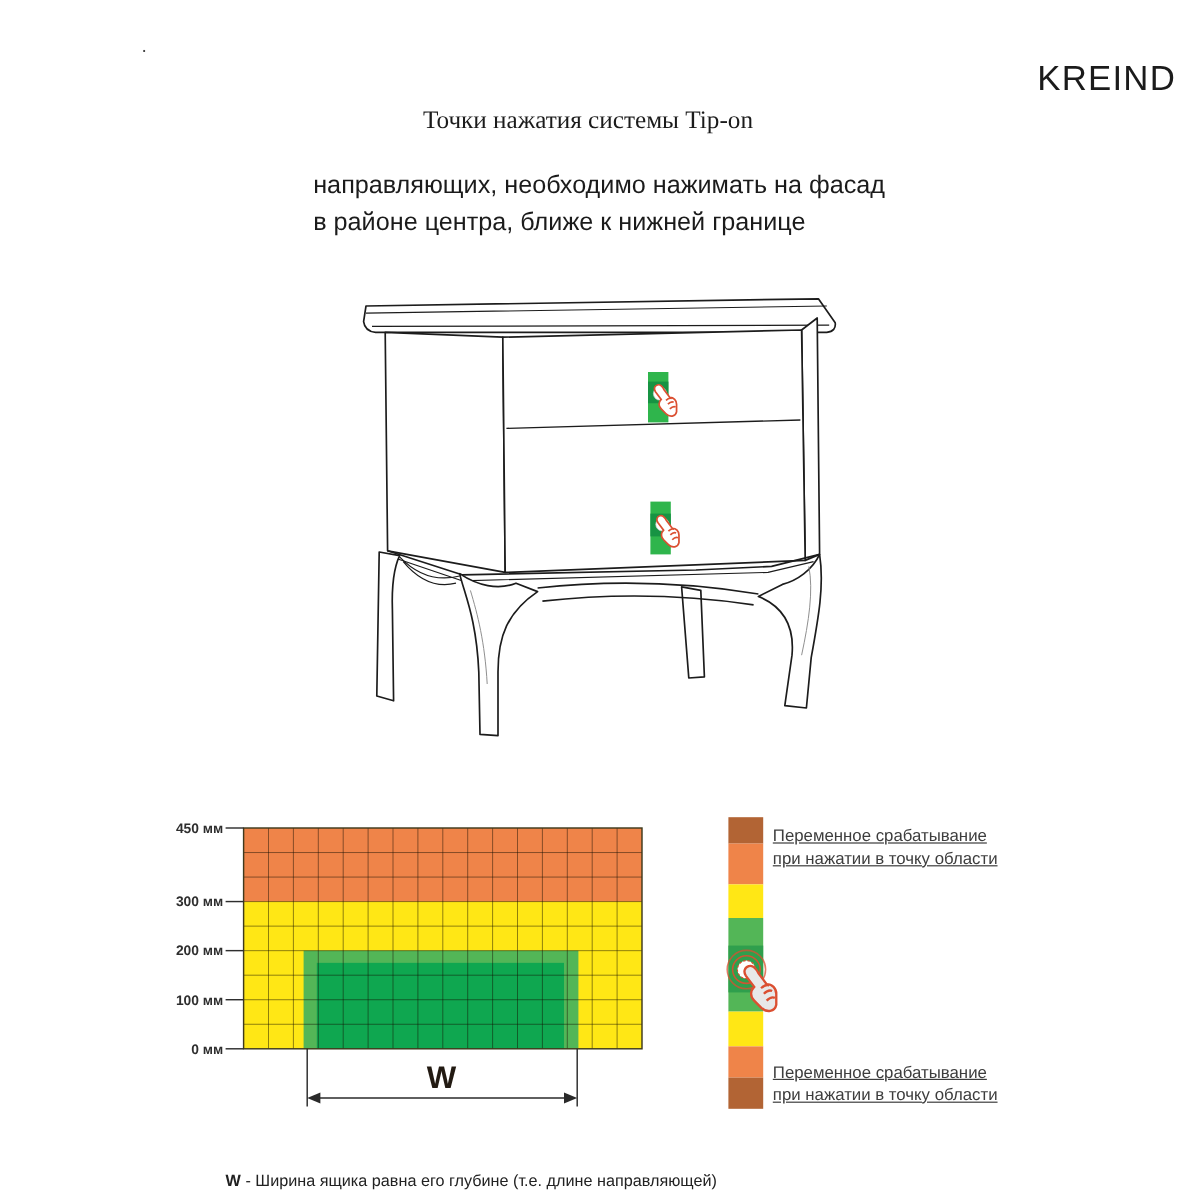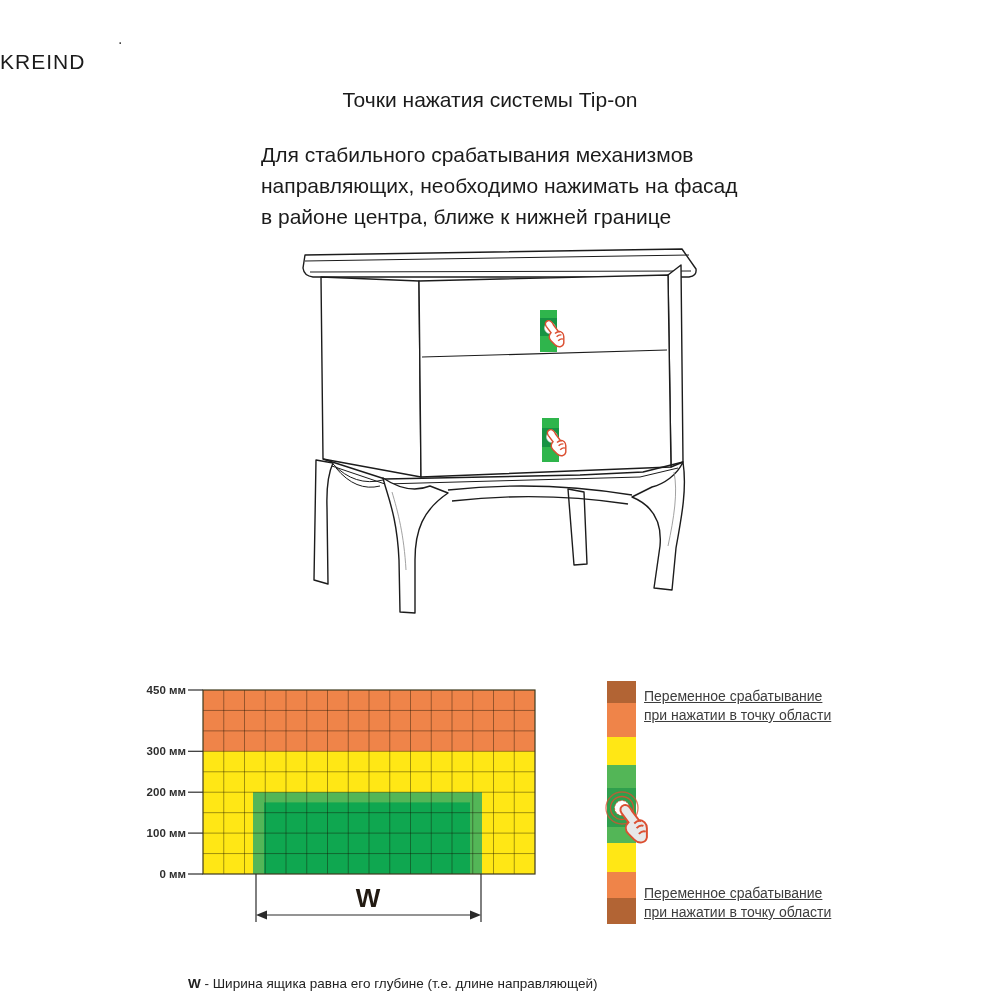--- a/index.html
+++ b/index.html
@@ -1,21 +1,21 @@
 <!DOCTYPE html>
 <html><head>
 <meta charset="utf-8">
 <style>
   html,body{margin:0;padding:0;background:#ffffff;}
   #page{position:relative;width:1000px;height:1000px;background:#fff;overflow:hidden;
         font-family:"Liberation Sans","DejaVu Sans",sans-serif;color:#1d1d1d;}
   .abs{position:absolute;}
   #corner-mark{left:118px;top:30px;font-size:16px;color:#444;}
-  #title{left:0;top:50px;width:980px;text-align:left;font-size:21px;letter-spacing:1px;color:#1b1b1b;}
-  #subtitle{left:0;top:88px;width:980px;text-align:center;font-size:21px;color:#1b1b1b;}
+  #title{left:0;top:50px;width:980px;text-align:right;font-size:29px;letter-spacing:1px;color:#1b1b1b;}
+  #subtitle{left:0;top:88px;width:980px;text-align:center;font-size:21px;color:#1b1b1b;font-family:Liberation Serif, serif;}
   #intro{left:261px;top:139px;font-size:21px;line-height:31px;color:#1b1b1b;}
   
   #legend-bar{left:607px;top:681px;width:29px;}
   .seg{width:29px;}
   #legend-dark-square{left:607px;top:788px;width:29px;height:39px;}
   .legend-text{font-size:14px;line-height:19px;color:#3d3d3d;text-decoration:underline;}
   #legend-text-1{left:644px;top:687px;}
   #legend-text-2{left:661px;top:790px;}
   #legend-text-3{left:644px;top:884px;}
   
@@ -26,21 +26,20 @@
 </head>
 <body>
 
 <div id="page">
 
   <div class="abs" id="corner-mark">.</div>
   <div class="abs" id="title">KREIND</div>
   <div class="abs" id="subtitle">Точки нажатия системы Tip-on</div>
 
   <div class="abs" id="intro">
-    <div>Для стабильного срабатывания механизмов</div>
     <div>направляющих, необходимо нажимать на фасад</div>
     <div>в районе центра, ближе к нижней границе</div>
   </div>
 
   <svg class="abs" style="left:280px;top:240px;" width="440" height="390" viewBox="0 0 440 390">
     <defs>
       <symbol id="hand" viewBox="0 0 30 36" overflow="visible">
         <path d="M6,1 C3,2 2,5 4,8 L10,16 C7,19 7,23 10,26 L15,31 C19,35 25,34 26,29 L26,21 C26,17 23,14 19,14 L13,6 C11,2 9,0 6,1 Z"></path>
         <path fill="none" d="M15,17 C17,15 19,14 21,15 M17,21 C19,19 21,18 23,19 M19,26 C21,24 23,23 25,24"></path>
       </symbol>

